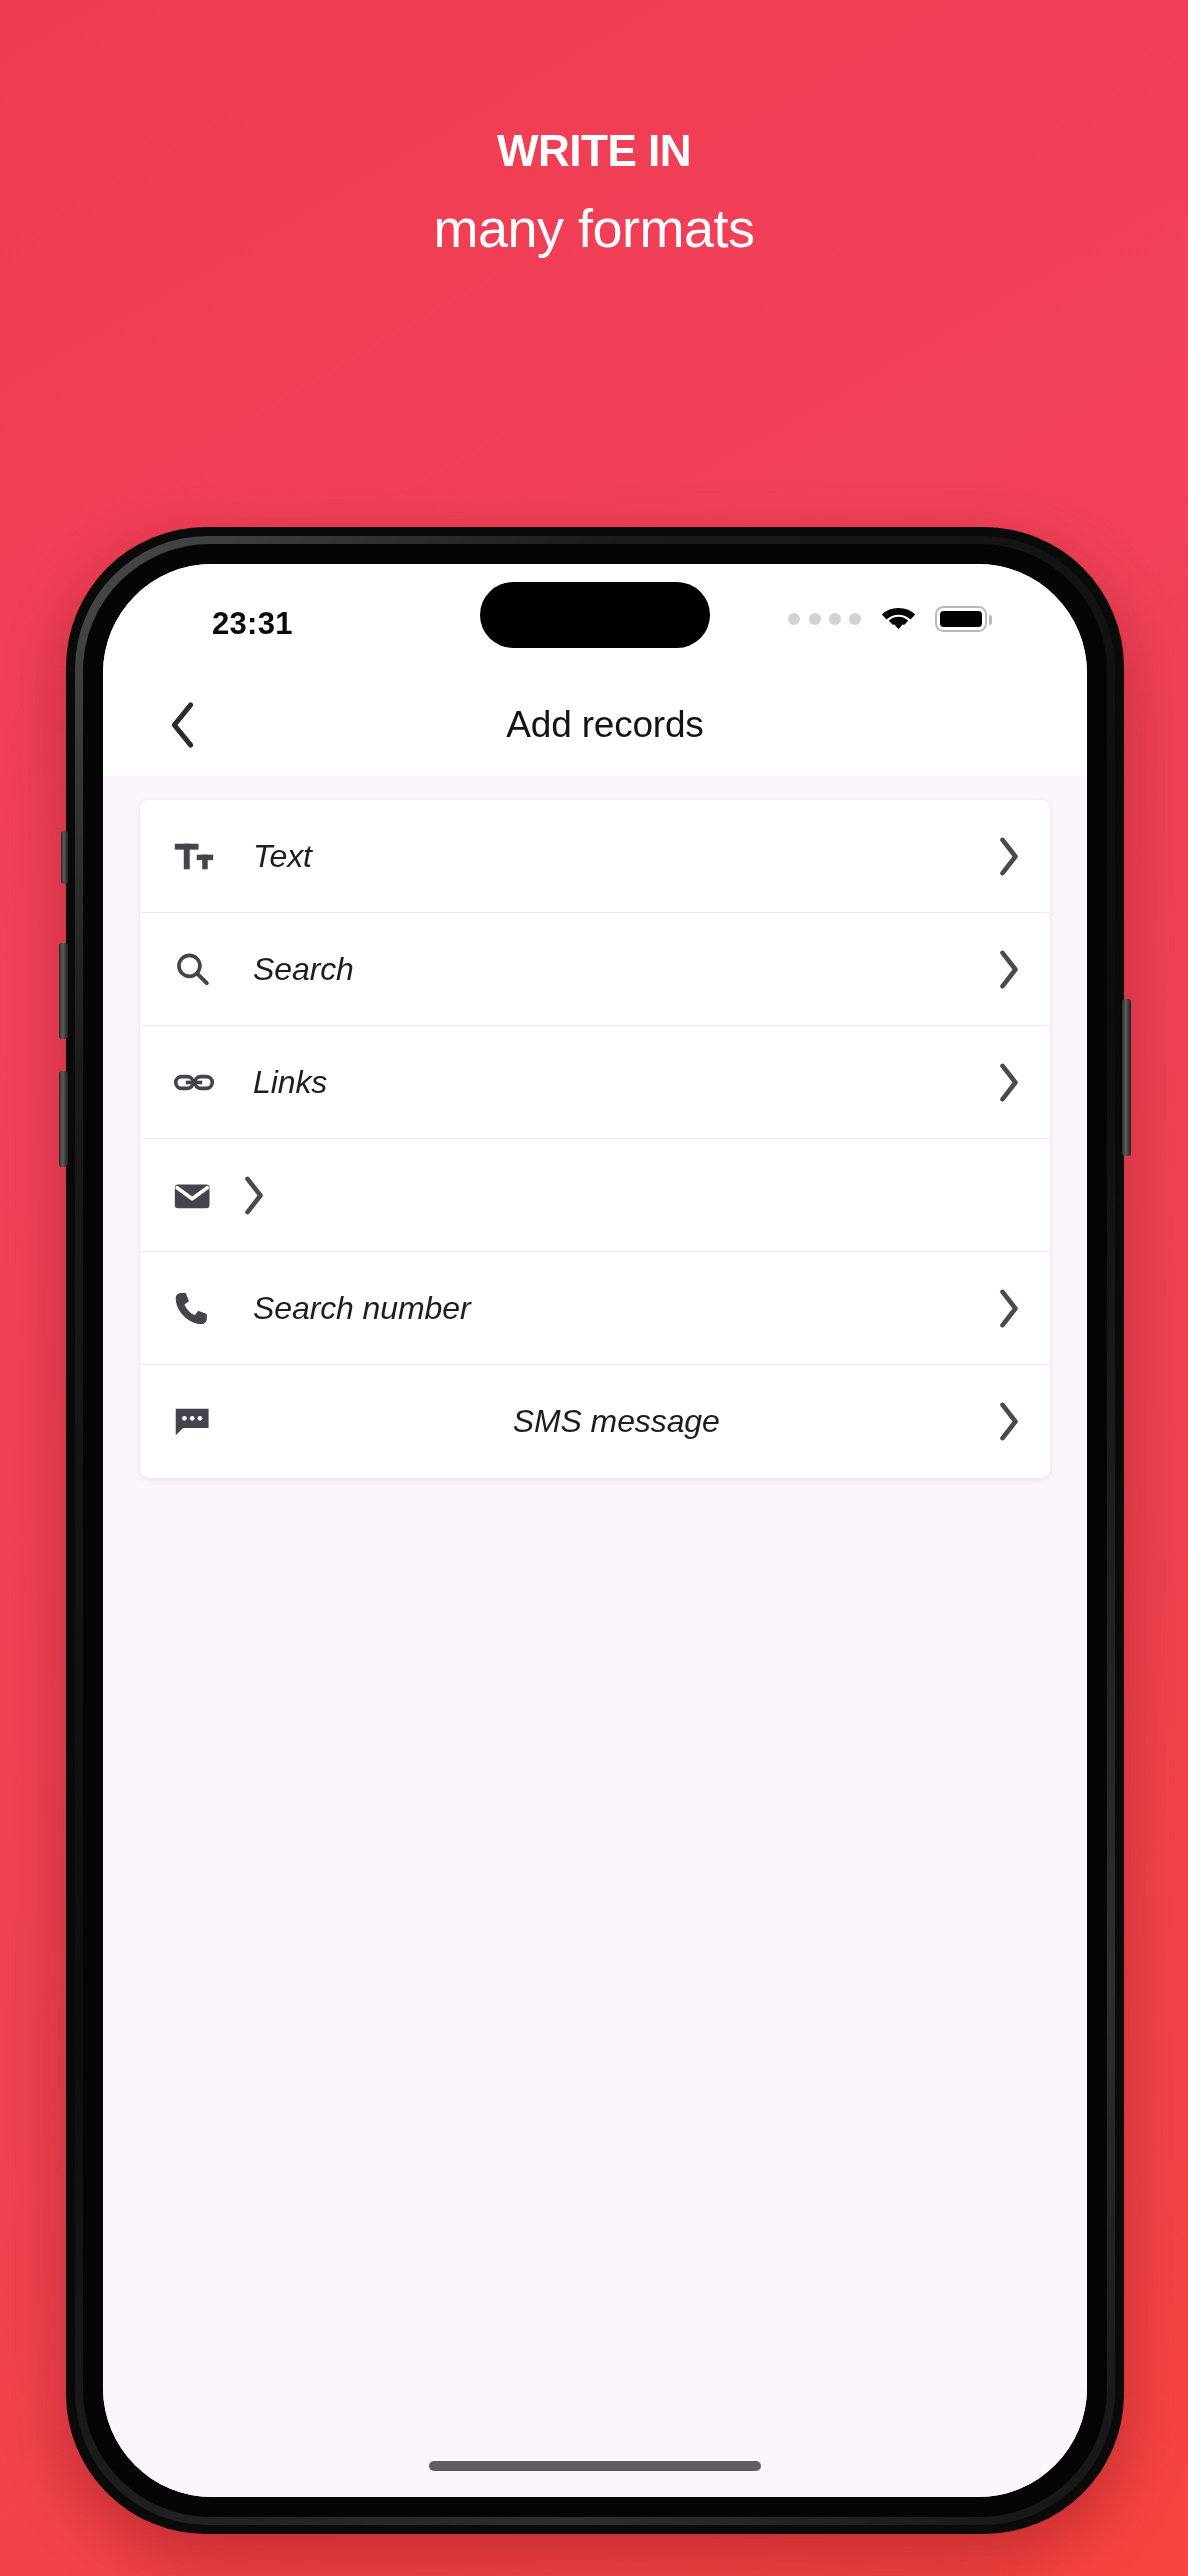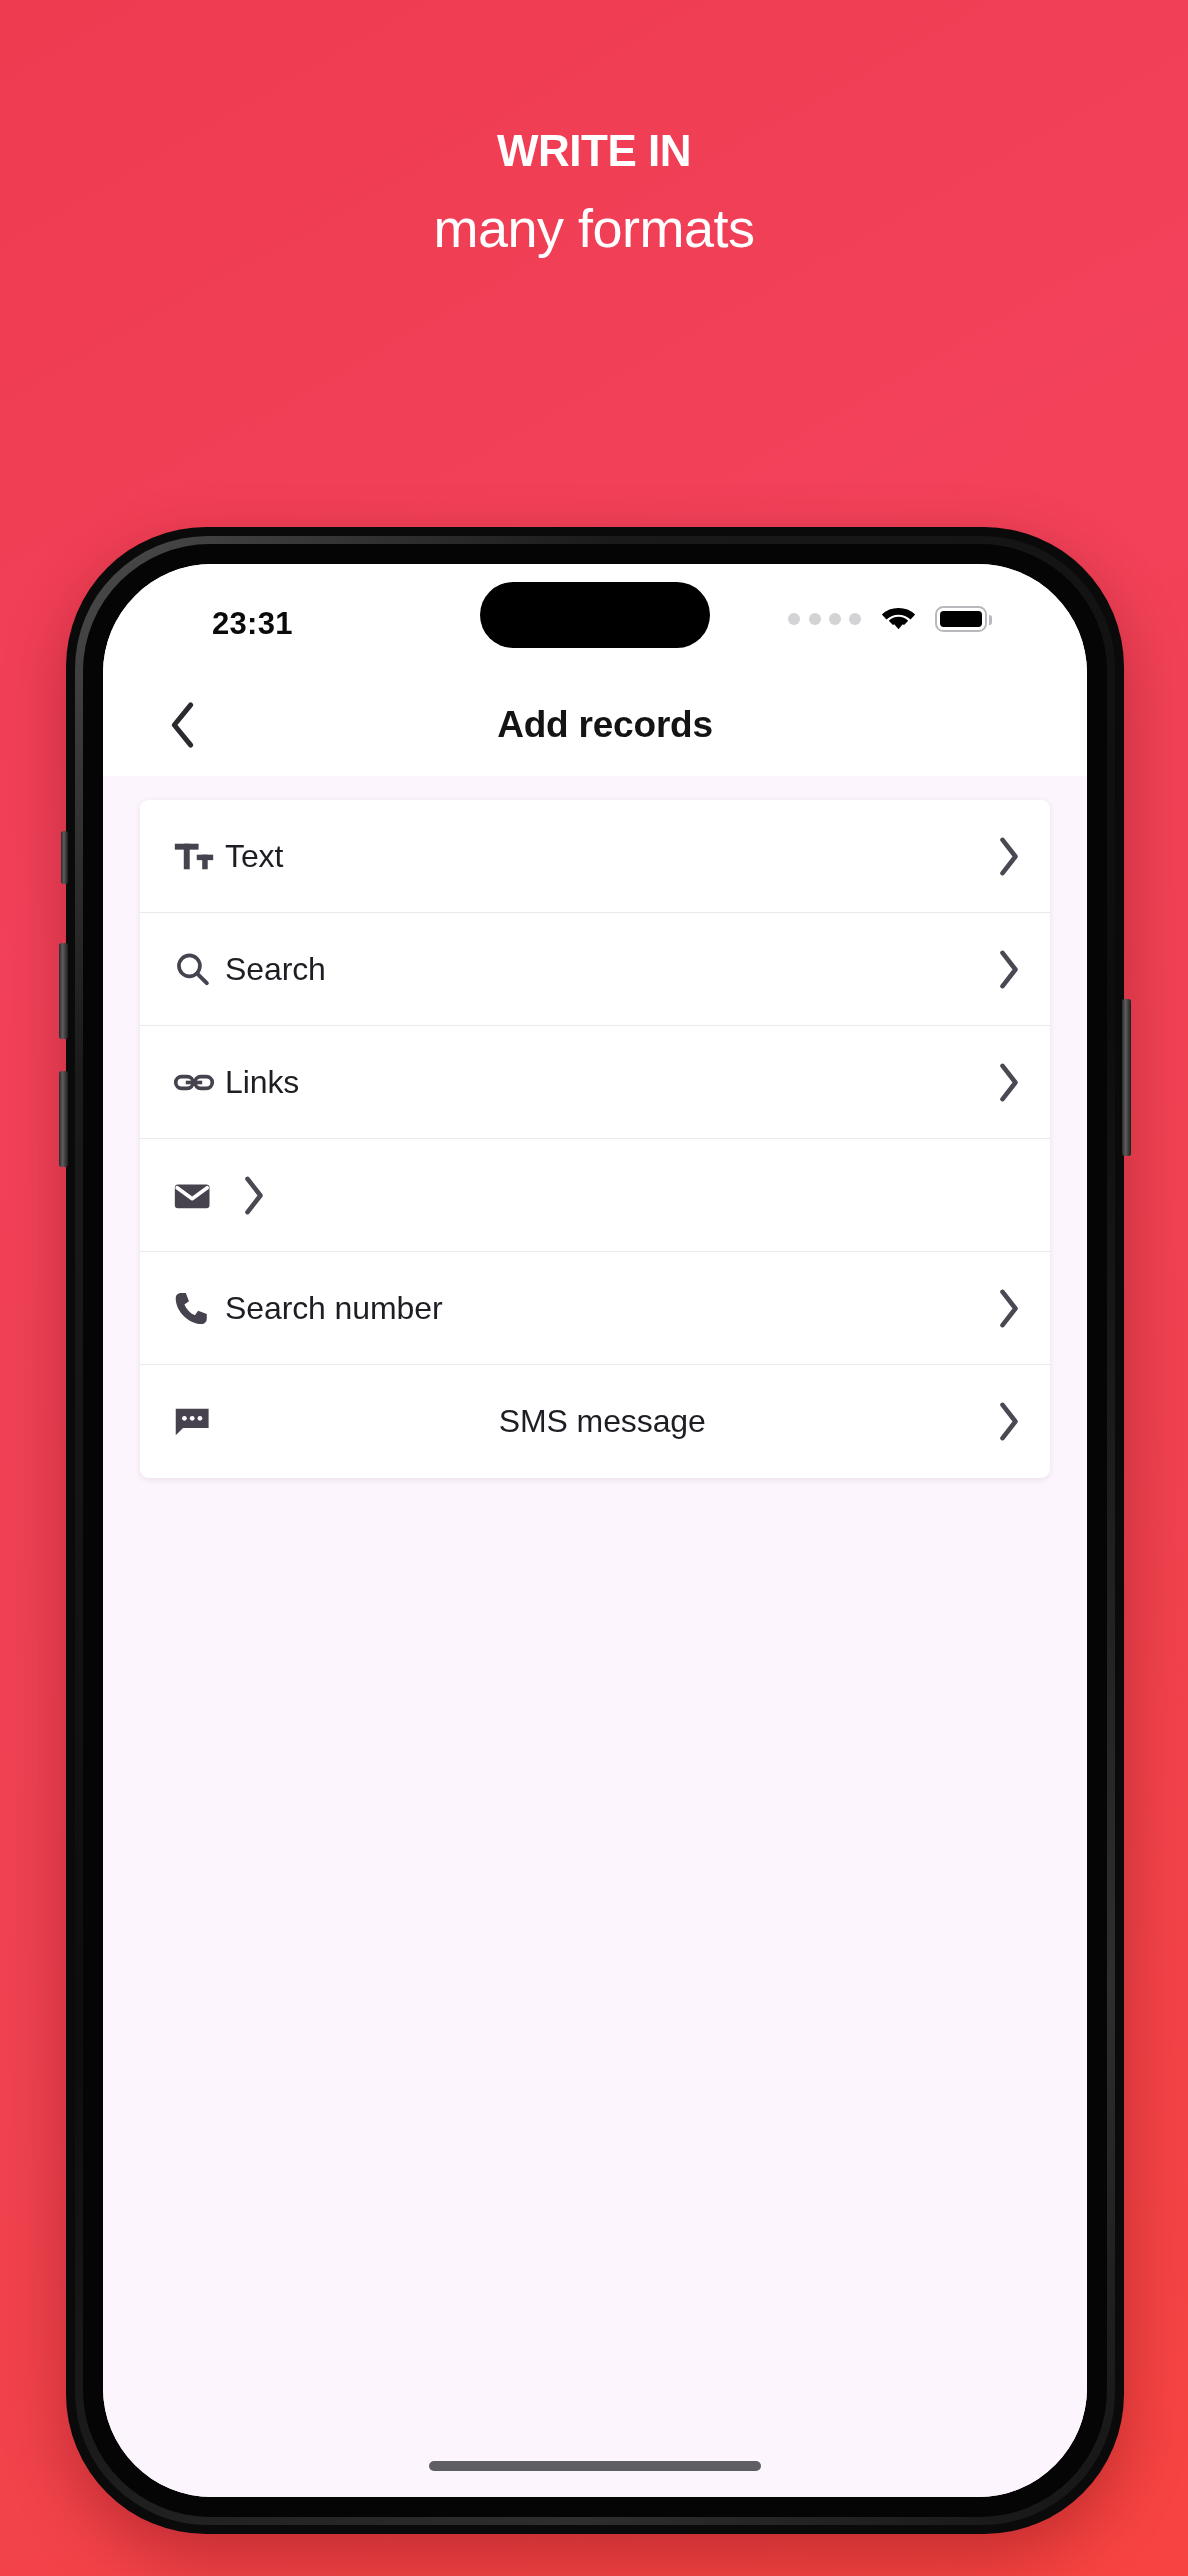--- a/index.html
+++ b/index.html
@@ -131,21 +131,21 @@
     display:flex; align-items:center; justify-content:center;
   }
   .nav-back {
     position:absolute; left:53px; top:50%;
     transform:translateY(-50%);
     width:52px; height:52px;
     display:flex; align-items:center; justify-content:center;
     cursor:pointer;
   }
   .nav-title {
-    font-size:37px; font-weight:700; color:#141414;
+    font-size:37px; font-weight:400; color:#141414;
     letter-spacing:-0.2px;
     margin-left:20px;
   }
 
   
   .content {
     background:#FDF5FD;
     height:calc(100% - 212px);
     position:relative;
     padding-top:24px;
@@ -166,23 +166,25 @@
     background:#fff;
   }
   .row:last-child { border-bottom:none;text-align:center; }
   .row-icon {
     width:52px; min-width:52px;
     display:flex; align-items:center; justify-content:flex-start;
     color:#46424e;
   }
   .row-label {
     flex:1;
+    margin-left:28px;
     font-size:32px;
     color:#1f1d23;
     letter-spacing:-0.1px;
+    font-style:italic;
   }
   .row-chevron {
     width:41px;
     display:flex; align-items:center; justify-content:flex-end;
     color:#4a4852;
   }
 
   
   .home-indicator {
     position:absolute;

